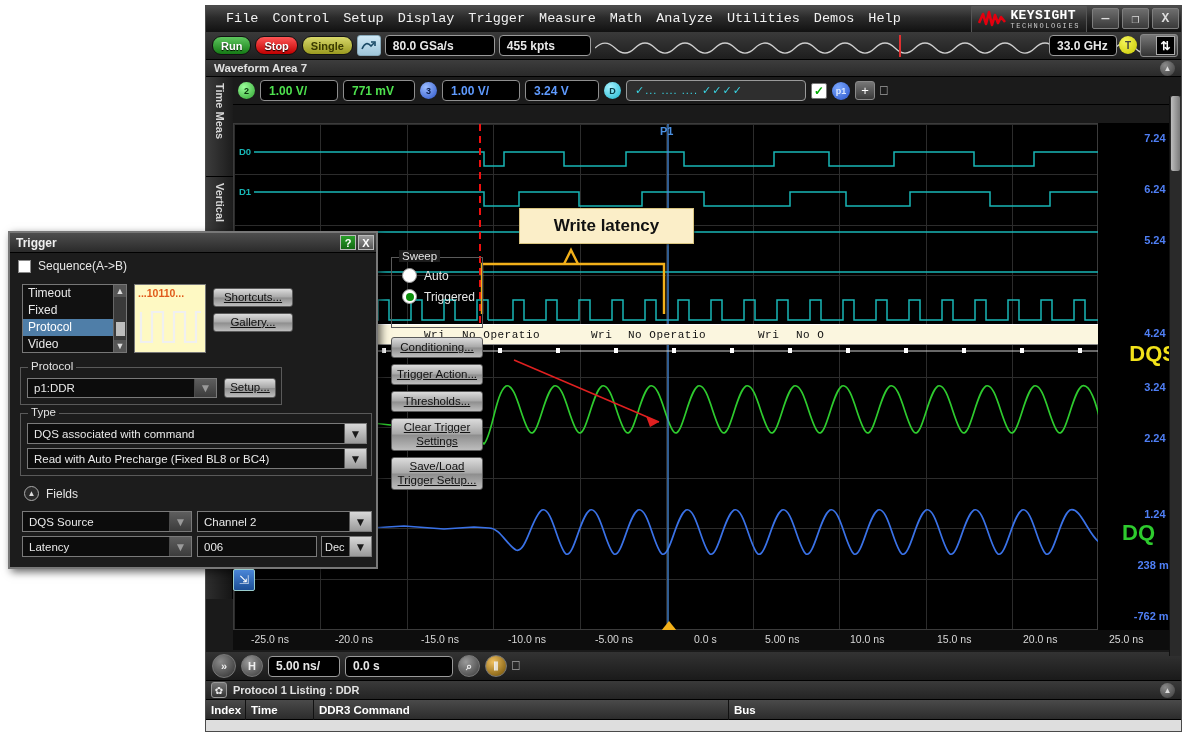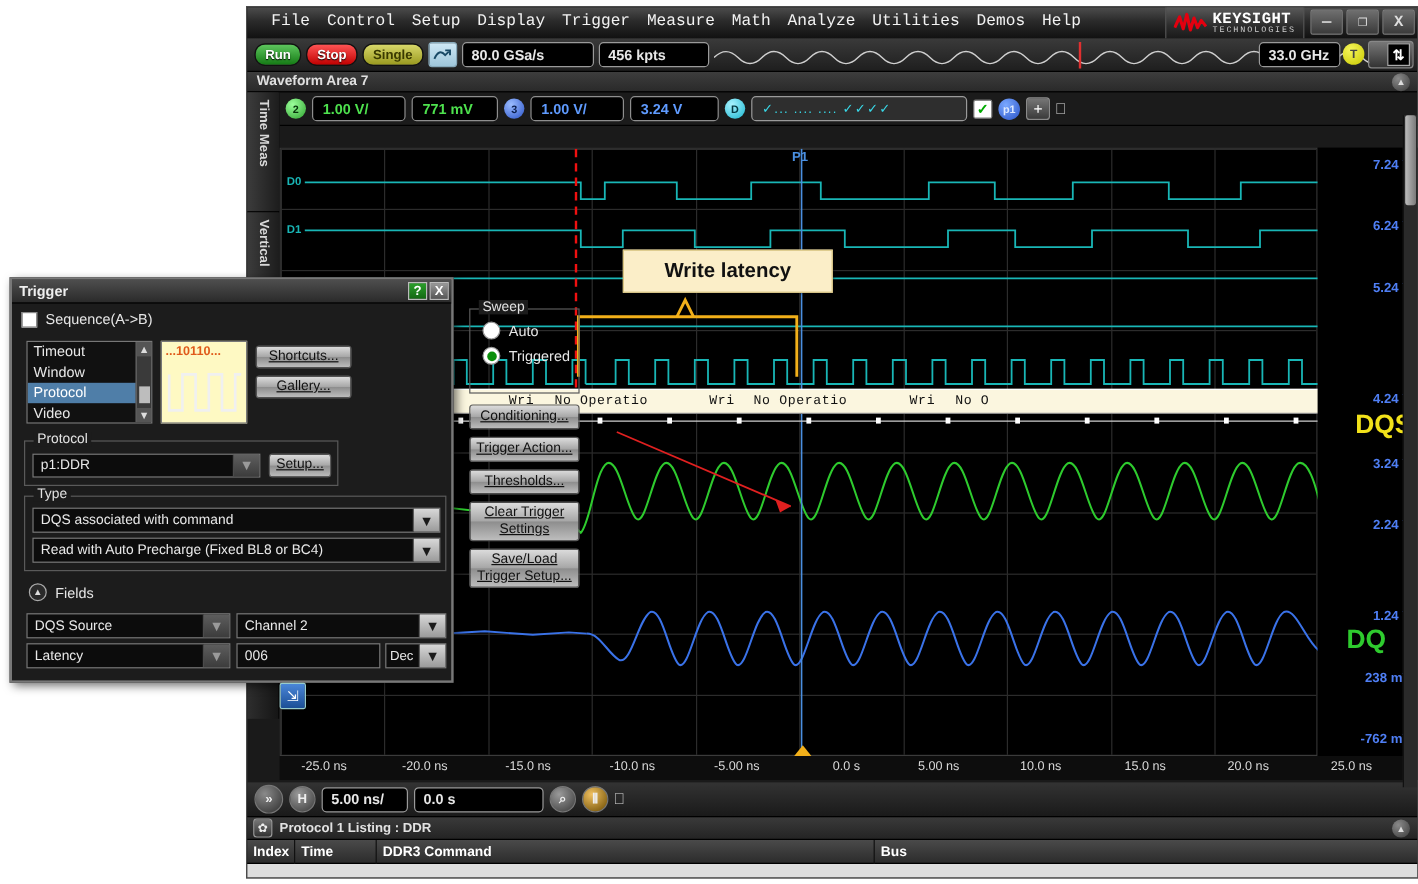--- a/index.html
+++ b/index.html
@@ -278,21 +278,21 @@
       <div class="pill run">Run</div>
       <div class="pill stop">Stop</div>
       <div class="pill single">Single</div>
       <div class="sqbtn">
         <svg width="17" height="14" viewBox="0 0 17 14">
             <path d="M2 10 Q6 1 11 7 L14 4" stroke="#1a4a66" stroke-width="1.6" fill="none"></path>
             <path d="M11 3 L15 3 L15 7" stroke="#1a4a66" stroke-width="1.6" fill="none"></path>
           </svg>
       </div>
       <div class="fieldbox" style="width:110px">80.0 GSa/s</div>
-      <div class="fieldbox" style="width:92px">456 kpts</div>
+      <div class="fieldbox" style="width:92px">455 kpts</div>
 
       <div class="sinestrip">
         <svg width="560" height="24" viewBox="0 0 560 24" preserveAspectRatio="none">
           <path d="M0 14 Q10 4 20 14 T40 14 T60 14 T80 14 T100 14 T120 14 T140 14 T160 14 T180 14 T200 14 T220 14 T240 14 T260 14 T280 14 T300 14 T320 14 T340 14 T360 14 T380 14 T400 14 T420 14 T440 14 T460 14 T480 14 T500 14 T520 14 T540 14 T560 14" stroke="#cfcfcf" stroke-width="1.2" fill="none"></path>
           <line x1="305" y1="1" x2="305" y2="23" stroke="#e03030" stroke-width="2"></line>
         </svg>
       </div>
 
       <div class="fieldbox ghzbox" style="width:68px">33.0 GHz</div>
       <div class="tcircle">T</div>
@@ -518,21 +518,21 @@
       </div>
     </div>
 
     <div class="seqrow">
       <span class="cb"></span>
       <span>Sequence(A-&gt;B)</span>
     </div>
 
     <div class="listsel" style="left:12px;top:51px;width:105px;height:69px">
       <div class="it">Timeout</div>
-      <div class="it">Window</div>
+      <div class="it">Fixed</div>
       <div class="it sel">Protocol</div>
       <div class="it">Video</div>
       <div class="listsb">
         <div class="ar">▲</div>
         <div class="th"></div>
         <div class="ar" style="position:absolute;bottom:0;left:0;right:0">▼</div>
       </div>
     </div>
 
     <div class="waveglyph" style="left:124px;top:51px;width:72px;height:69px">

